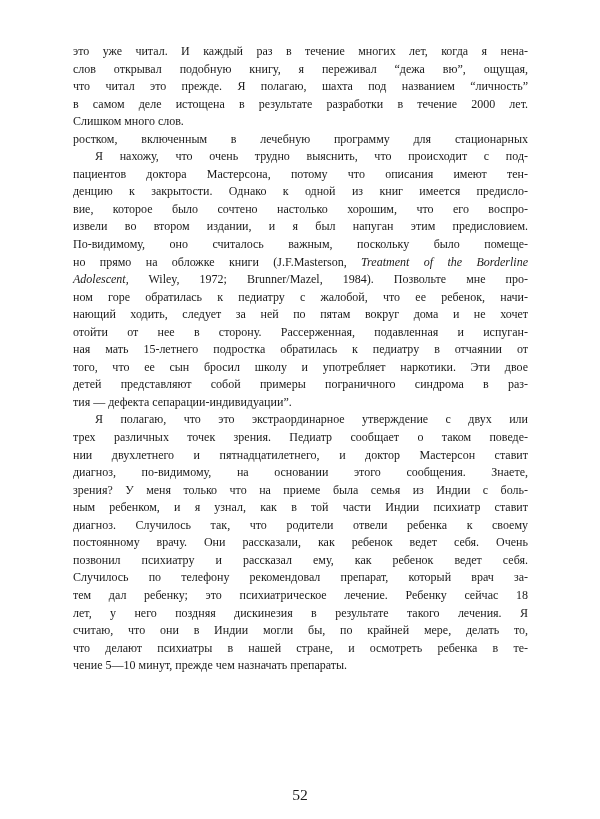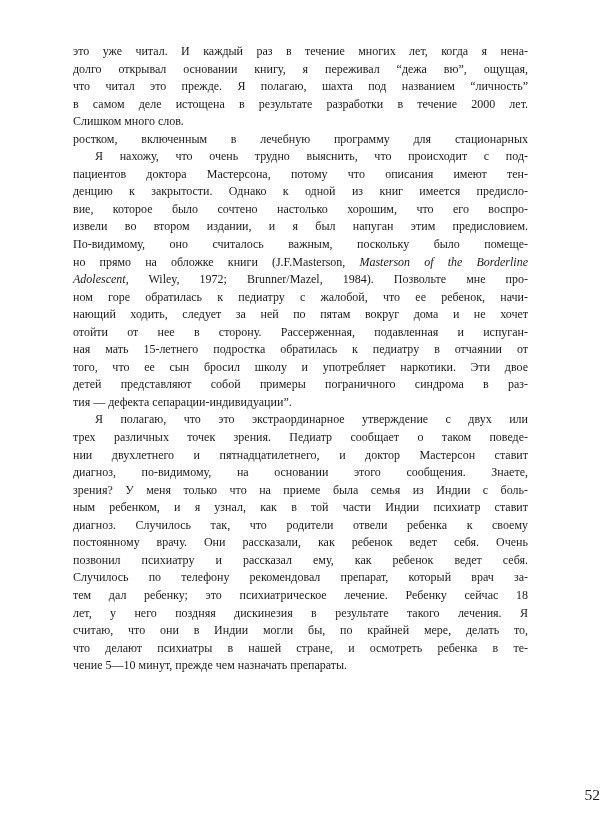--- a/index.html
+++ b/index.html
@@ -43,47 +43,47 @@
     .line.indent {
       padding-left: 22px;
     }
     .line.indent { width: calc(100% - 22px); }
     .line:not(.indent) { width: 100%; }
     .page-number {
       position: absolute;
       left: 0;
       width: 600px;
       top: 786px;
-      text-align: right;
+      text-align: center;
       font-size: 15.6px;
       line-height: 18px;
     }
     i { font-style: italic; }
   </style>
 </head>
 <body>
 
 <div class="page">
   <div class="text-block" id="text-block">
       <div>
         <span class="line">это уже читал. И каждый раз в течение многих лет, когда я нена-</span>
-        <span class="line">долго открывал основании книгу, я переживал “дежа вю”, ощущая,</span>
+        <span class="line">слов открывал подобную книгу, я переживал “дежа вю”, ощущая,</span>
         <span class="line">что читал это прежде. Я полагаю, шахта под названием “личность”</span>
         <span class="line">в самом деле истощена в результате разработки в течение 2000 лет.</span>
         <span class="line last">Слишком много слов.</span>
       </div>
       <div>
         <span class="line">ростком, включенным в лечебную программу для стационарных</span>
         <span class="line indent">Я нахожу, что очень трудно выяснить, что происходит с под-</span>
         <span class="line">пациентов доктора Мастерсона, потому что описания имеют тен-</span>
         <span class="line">денцию к закрытости. Однако к одной из книг имеется предисло-</span>
         <span class="line">вие, которое было сочтено настолько хорошим, что его воспро-</span>
         <span class="line">извели во втором издании, и я был напуган этим предисловием.</span>
         <span class="line">По-видимому, оно считалось важным, поскольку было помеще-</span>
-        <span class="line">но прямо на обложке книги (J.F.Masterson, <i>Masterson of the Borderline</i></span>
+        <span class="line">но прямо на обложке книги (J.F.Masterson, <i>Treatment of the Borderline</i></span>
         <span class="line"><i>Adolescent,</i> Wiley, 1972; Brunner/Mazel, 1984). Позвольте мне про-</span>
         <span class="line">ном горе обратилась к педиатру с жалобой, что ее ребенок, начи-</span>
         <span class="line">нающий ходить, следует за ней по пятам вокруг дома и не хочет</span>
         <span class="line">отойти от нее в сторону. Рассерженная, подавленная и испуган-</span>
         <span class="line">ная мать 15-летнего подростка обратилась к педиатру в отчаянии от</span>
         <span class="line">того, что ее сын бросил школу и употребляет наркотики. Эти двое</span>
         <span class="line">детей представляют собой примеры пограничного синдрома в раз-</span>
         <span class="line last">тия — дефекта сепарации-индивидуации”.</span>
       </div>
       <div>

